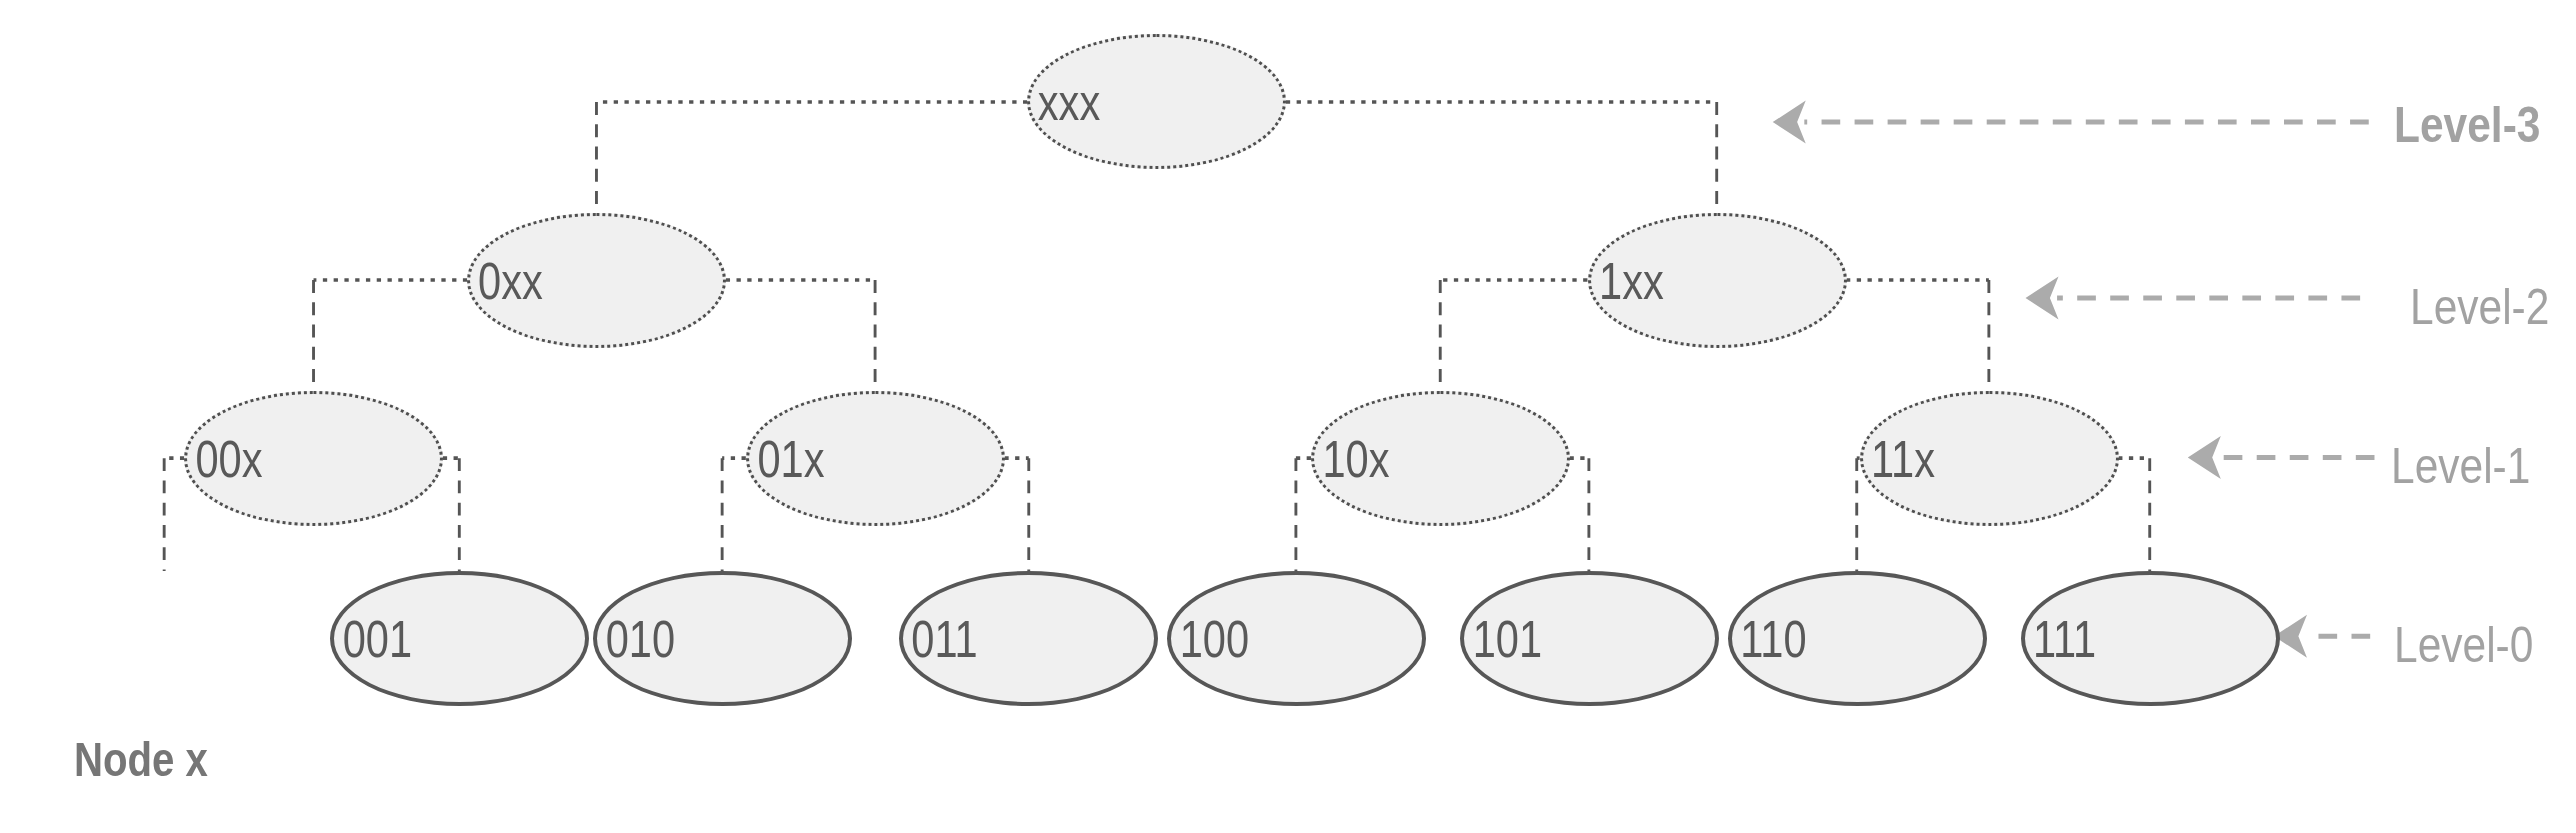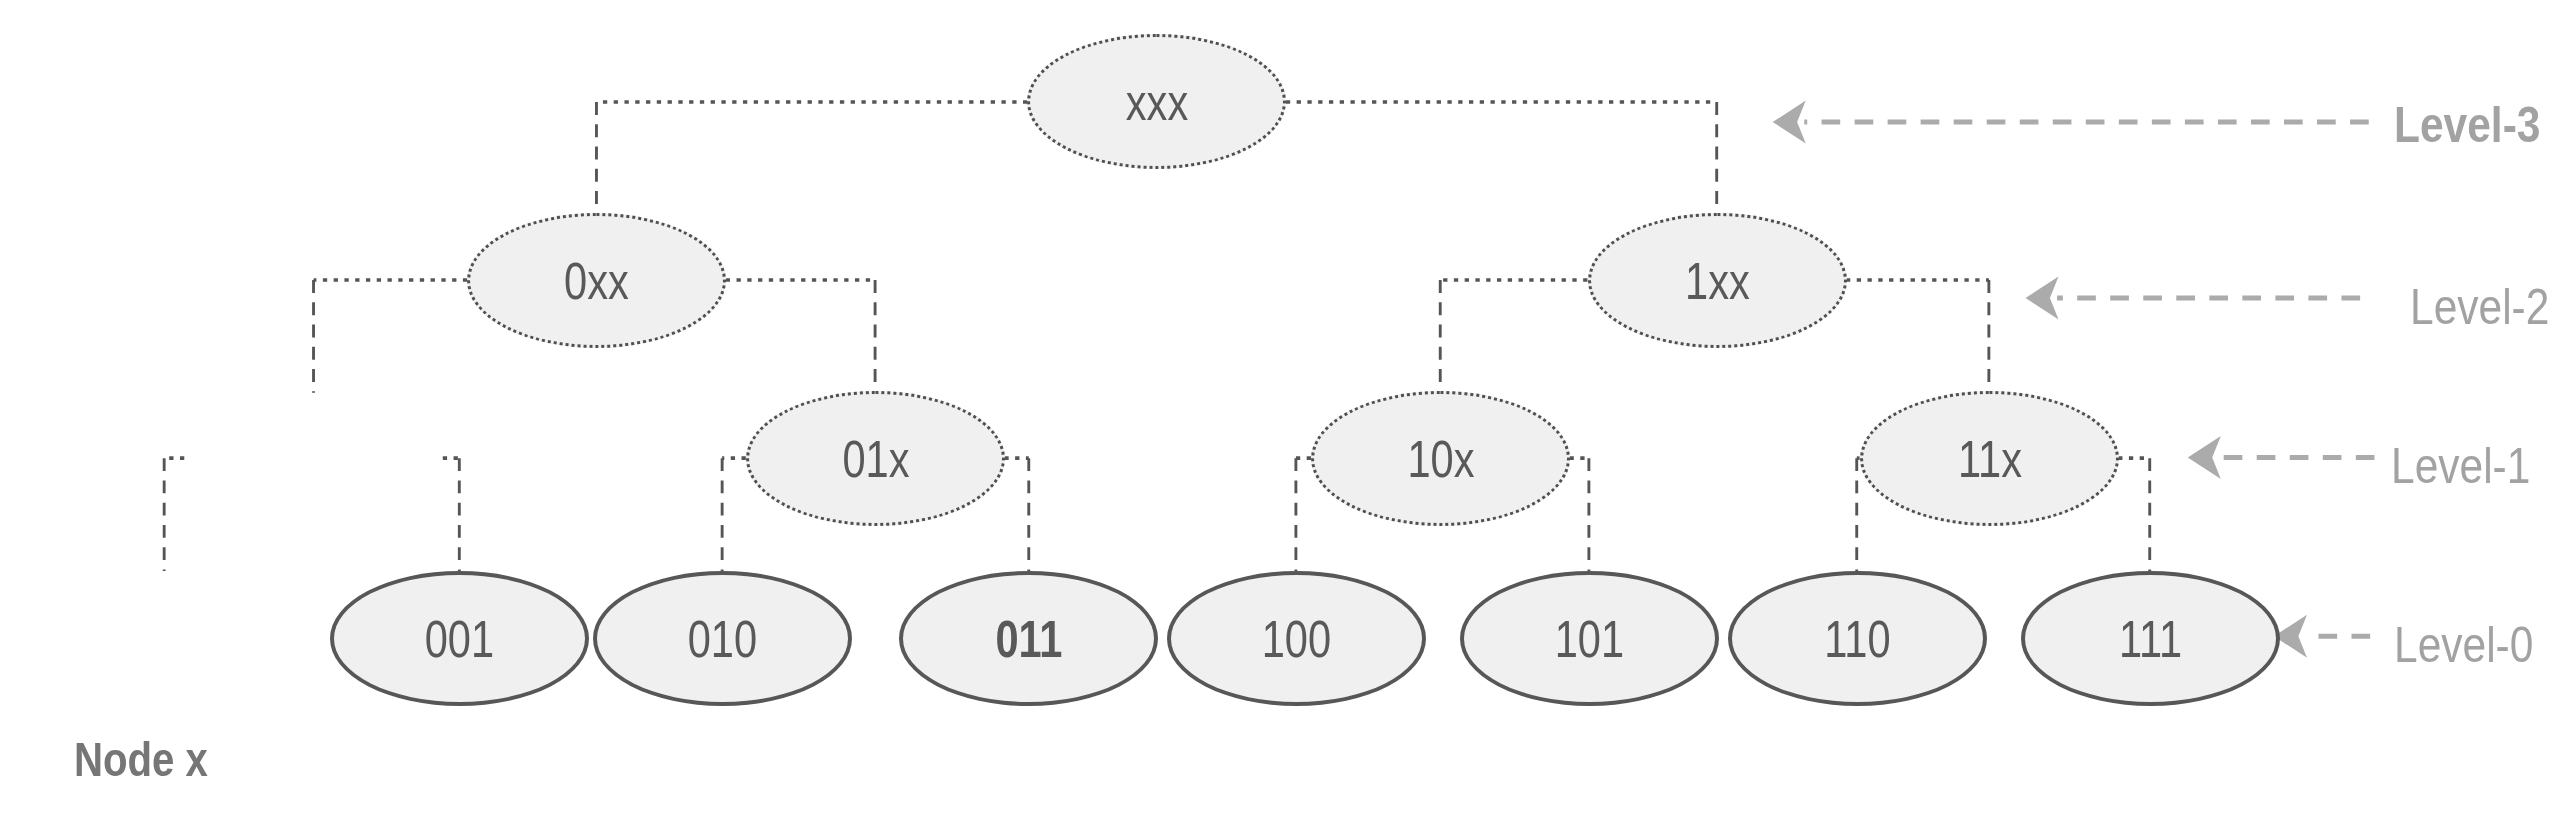--- a/index.html
+++ b/index.html
@@ -25,21 +25,21 @@
   }
   .node {
     position: absolute;
     width: 259px;
     height: 135px;
     border-radius: 50%;
     background: #f0f0f0;
     box-sizing: border-box;
     display: flex;
     align-items: center;
-    justify-content: center;
+    justify-content: flex-start;
   }
   .node.dotted { border: 3.6px dotted #4f4f4f; }
   .node.solid  { border: 4.3px solid  #575757; }
   .node .lbl {
     display: inline-block;
     font-size: 52px;
     color: #595959;
     transform: scaleX(0.80);
     white-space: nowrap;
   }
@@ -129,37 +129,40 @@
     <span class="lbl">xxx</span>
   </div>
 
   <div class="node dotted" style="left:467px; top:213px;">
     <span class="lbl">0xx</span>
   </div>
   <div class="node dotted" style="left:1588px; top:213px;">
     <span class="lbl">1xx</span>
   </div>
 
+  <div class="node dotted" style="left:184px; top:391px;">
+    <span class="lbl">00x</span>
+  </div>
   <div class="node dotted" style="left:746px; top:391px;">
     <span class="lbl">01x</span>
   </div>
   <div class="node dotted" style="left:1311px; top:391px;">
     <span class="lbl">10x</span>
   </div>
   <div class="node dotted" style="left:1860px; top:391px;">
     <span class="lbl">11x</span>
   </div>
 
   <div class="node solid" style="left:330px; top:571px;">
     <span class="lbl">001</span>
   </div>
   <div class="node solid" style="left:593px; top:571px;">
     <span class="lbl">010</span>
   </div>
-  <div class="node solid" style="left:899px; top:571px;font-weight:bold;">
+  <div class="node solid" style="left:899px; top:571px;">
     <span class="lbl">011</span>
   </div>
   <div class="node solid" style="left:1167px; top:571px;">
     <span class="lbl">100</span>
   </div>
   <div class="node solid" style="left:1460px; top:571px;">
     <span class="lbl">101</span>
   </div>
   <div class="node solid" style="left:1728px; top:571px;">
     <span class="lbl">110</span>

